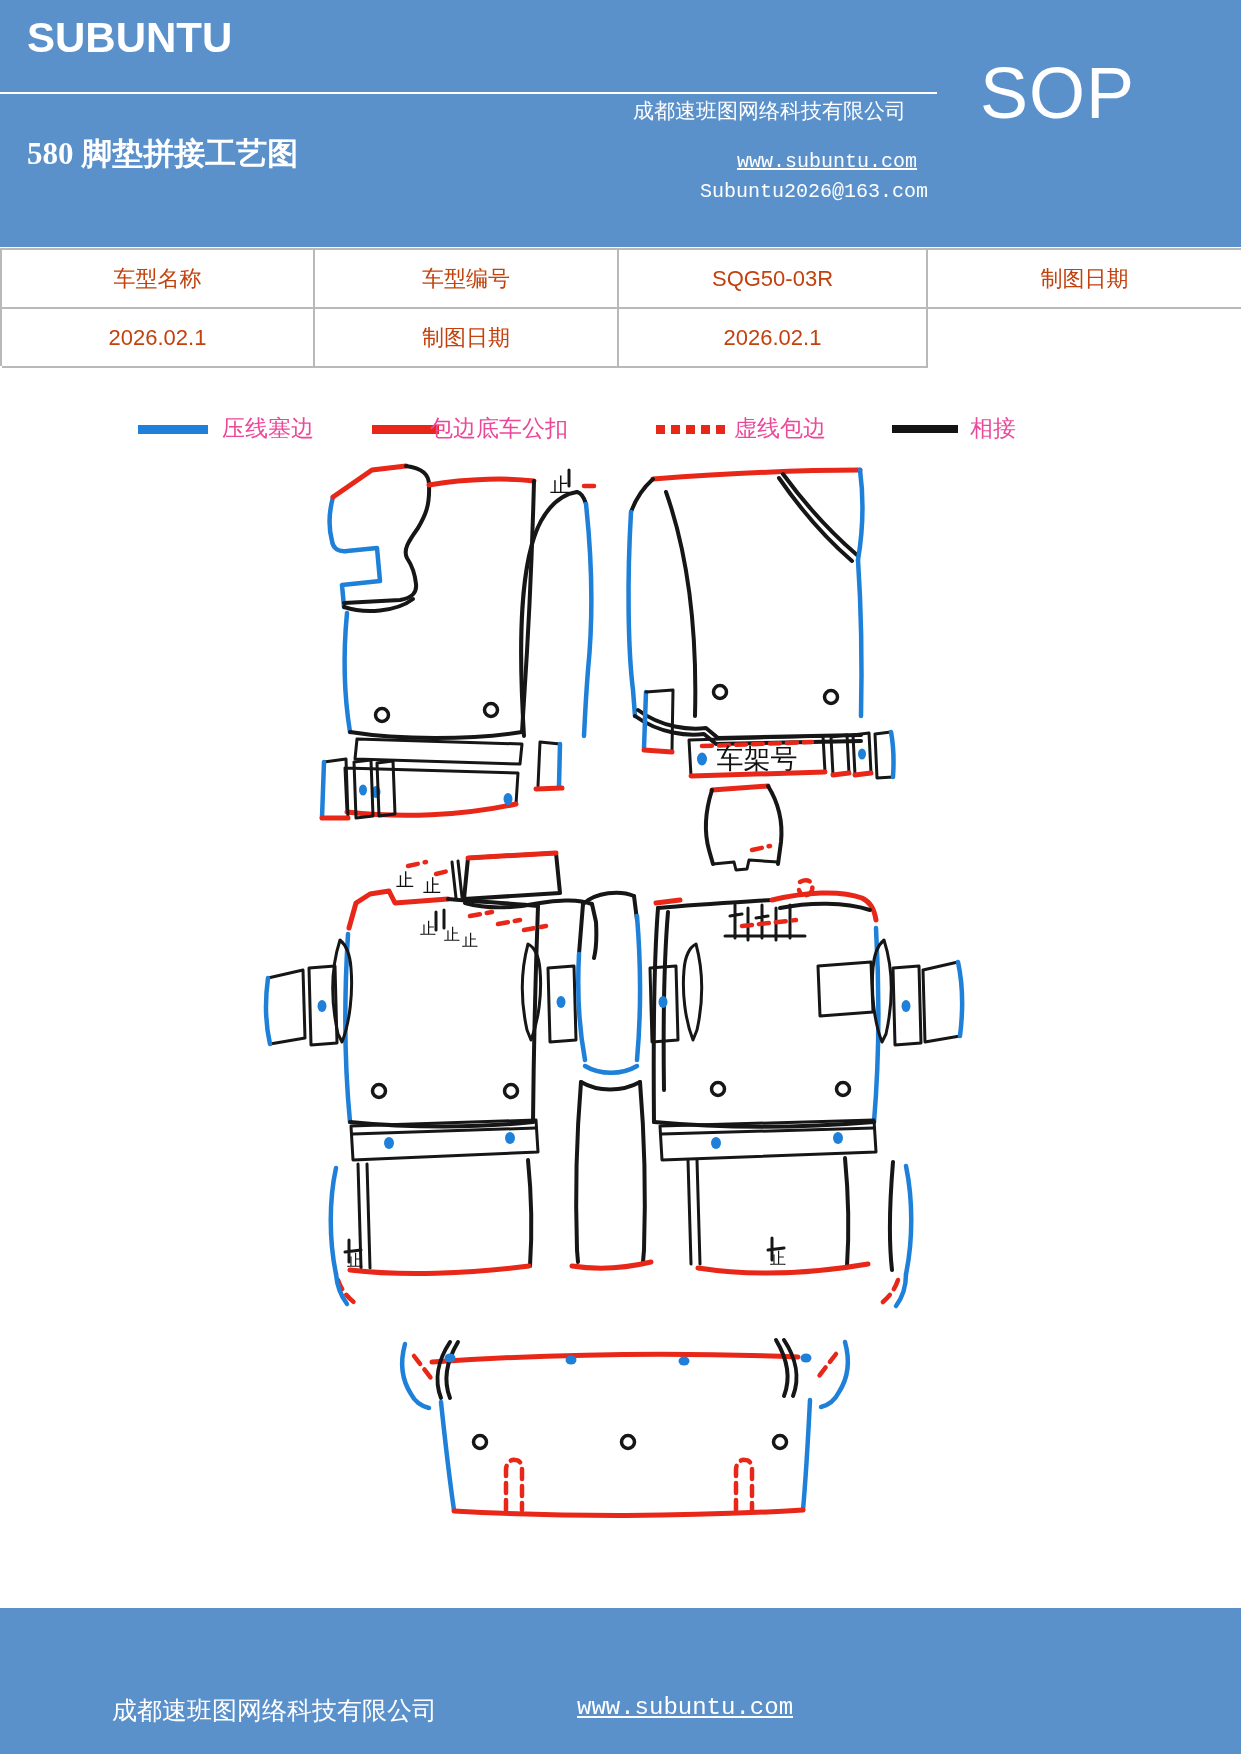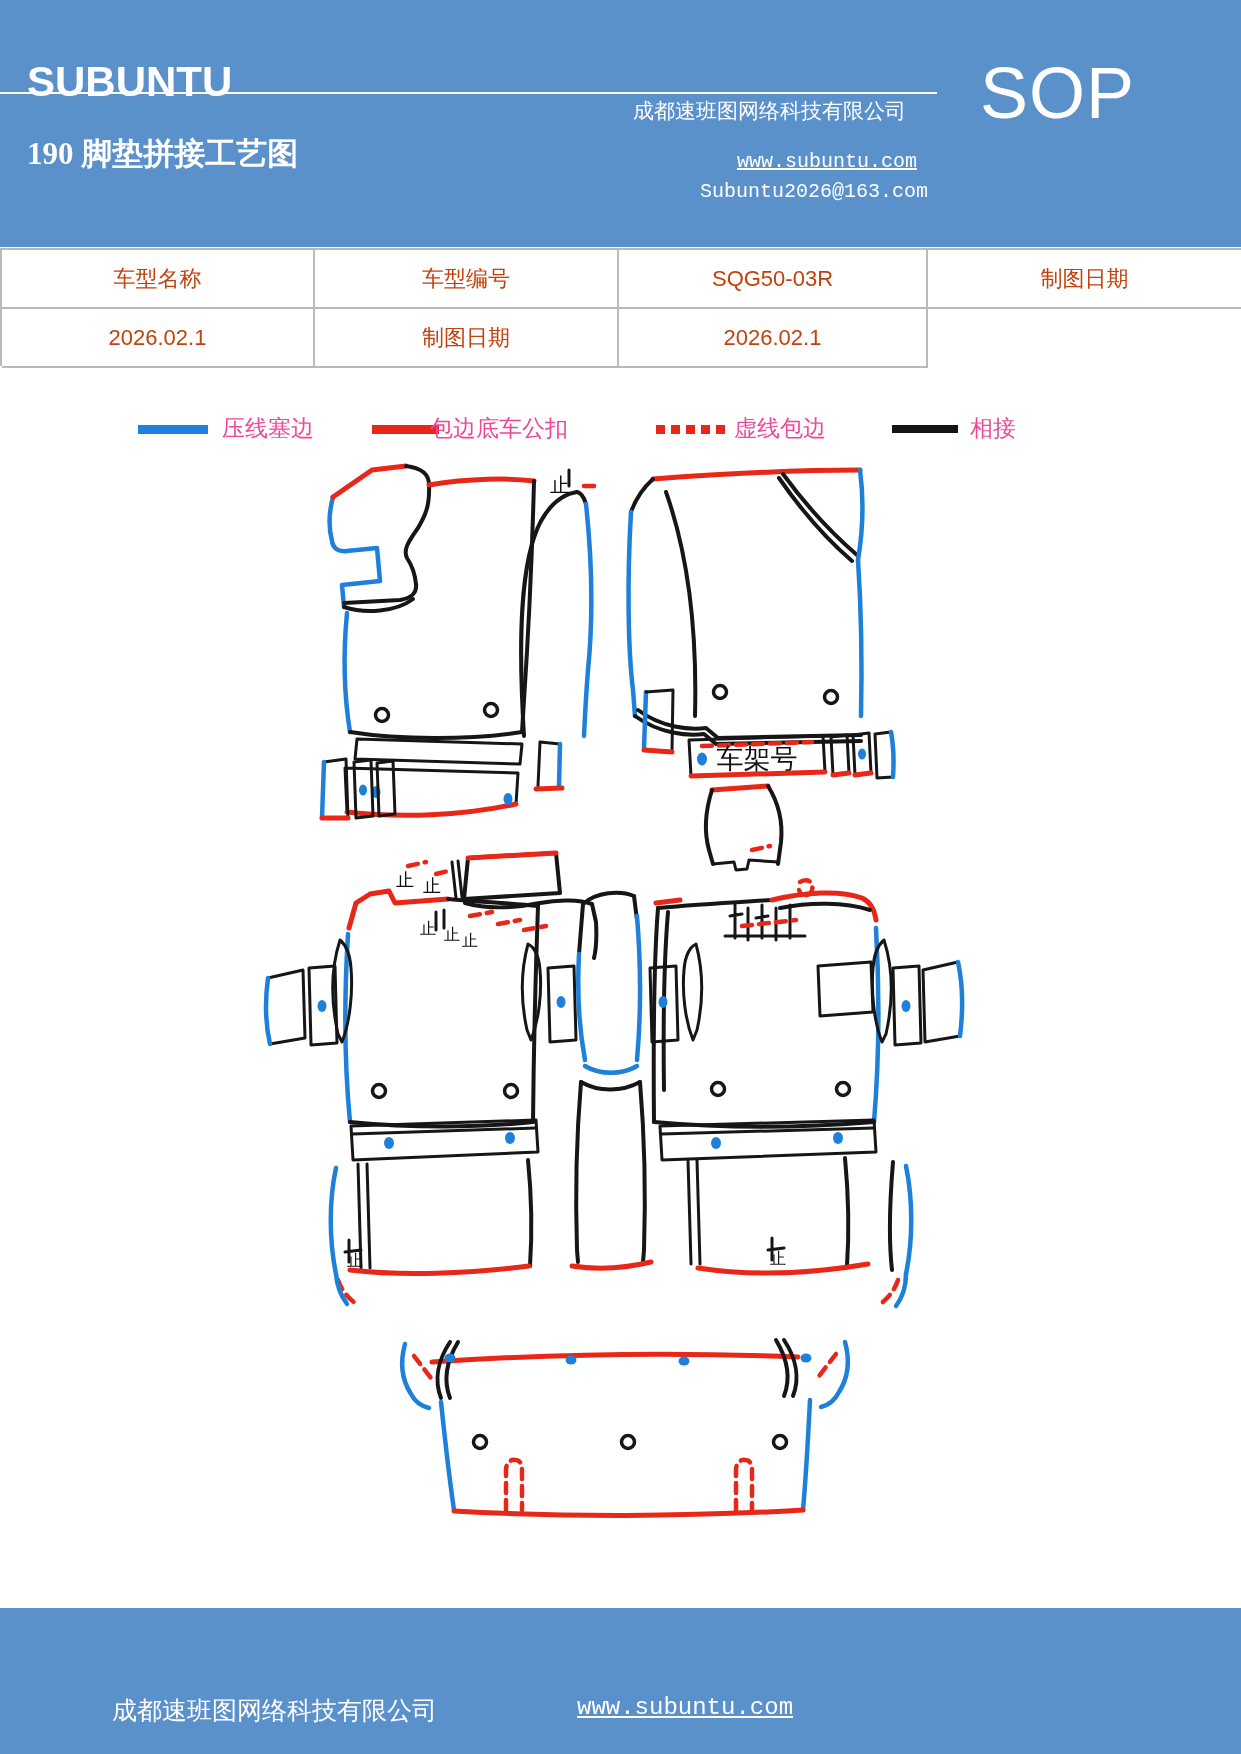--- a/index.html
+++ b/index.html
@@ -1,20 +1,20 @@
 <!DOCTYPE html>
 <html><head>
 <meta charset="utf-8">
 <style>
   html,body{margin:0;padding:0;background:#e9e9e9;}
   .page{position:relative;width:1241px;height:1754px;background:#ffffff;overflow:hidden;
         font-family:"Liberation Sans",sans-serif;}
   
   .hdr{position:absolute;top:0;left:0;width:1241px;height:247px;background:#5b91cb;color:#fff;}
-  .hdr-logo{position:absolute;top:14px;left:27px;font-size:42px;font-weight:800;letter-spacing:0px;margin-top:44px;}
+  .hdr-logo{position:absolute;top:14px;left:27px;font-size:42px;font-weight:800;letter-spacing:0px;}
   .hdr-line{position:absolute;top:92px;left:0;width:937px;height:2px;background:#ffffff;}
   .hdr-title{position:absolute;top:133px;left:27px;font-size:31px;font-weight:700;
              font-family:"Liberation Serif",serif;}
   .hdr-company{position:absolute;top:97px;left:633px;font-size:21px;font-family:"Liberation Serif",serif;}
   .hdr-web{position:absolute;top:150px;left:737px;font-size:20px;font-family:"Liberation Mono",monospace;
            color:#fff;text-decoration:underline;}
   .hdr-mail{position:absolute;top:180px;left:700px;font-size:20px;font-family:"Liberation Mono",monospace;}
   .hdr-sop{position:absolute;top:52px;left:932px;font-size:72px;font-weight:400;letter-spacing:1px;margin-left:48px;}
   
   .tbl{position:absolute;top:248px;left:0;width:1241px;height:118px;display:grid;
@@ -49,21 +49,21 @@
            font-family:"Liberation Mono",monospace;text-decoration:underline;}
 </style>
 </head>
 <body>
 
 <div class="page">
 
   <div class="hdr">
     <div class="hdr-logo">SUBUNTU</div>
     <div class="hdr-line"></div>
-    <div class="hdr-title">190 脚垫拼接工艺图</div>
+    <div class="hdr-title">580 脚垫拼接工艺图</div>
     <div class="hdr-company">成都速班图网络科技有限公司</div>
     <a class="hdr-web">www.subuntu.com</a>
     <div class="hdr-mail">Subuntu2026@163.com</div>
     <div class="hdr-sop">SOP</div>
   </div>
 
   <div class="tbl">
     <div class="cell lab">车型名称</div>
     <div class="cell lab">车型编号</div>
     <div class="cell">SQG50-03R</div>

